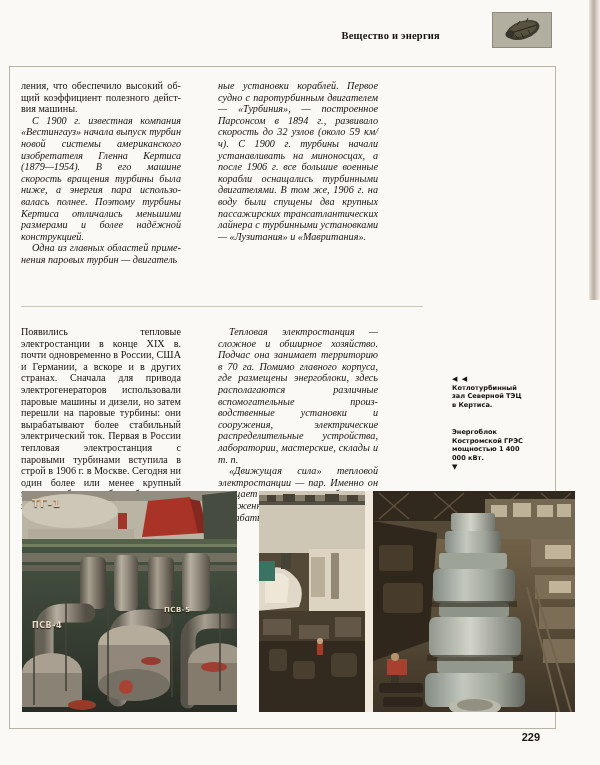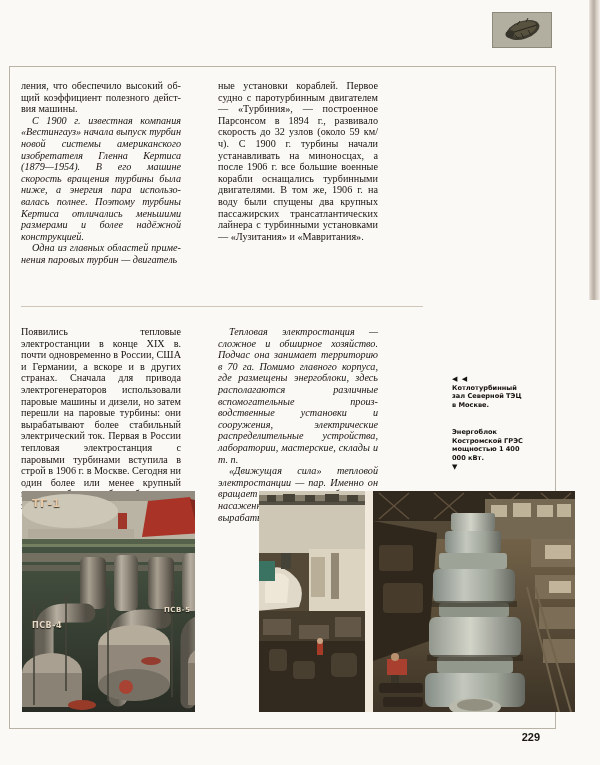--- a/index.html
+++ b/index.html
@@ -62,21 +62,21 @@
     text-align:justify;
     text-justify:inter-word;
     hyphens:manual;
     color:#17130f;
   }
   .col p{margin:0;}
   .col p.ind{text-indent:11px;font-style:italic;}
 
   
   #top-col-1{left:21px;top:80px;width:160px;}
-  #top-col-2{left:218px;top:80px;width:160px;}
+  #top-col-2{left:218px;top:80px;width:160px;font-style:italic;}
 
   
   .section-head{
     position:absolute;
     left:21px;top:282px;width:380px;
     font-family:"DejaVu Sans", sans-serif;
     font-weight:bold;
     font-size:13.3px;
     letter-spacing:-0.1px;
     color:#121110;
@@ -106,21 +106,21 @@
   #note-2{left:452px;top:428px;}
   .arrows{letter-spacing:1px;font-size:7px;display:block;}
   .arrow-down{display:block;font-size:7px;margin-top:1px;}
 
   
   .photo{
     position:absolute;
     overflow:hidden;
     background:#2b2620;
   }
-  #photo-left{left:22px;top:491px;width:173px;height:221px;}
+  #photo-left{left:22px;top:491px;width:215px;height:221px;}
   #photo-right{left:259px;top:491px;width:316px;height:221px;}
 
   .ph-label{
     position:absolute;
     font-family:"DejaVu Sans", sans-serif;
     font-weight:bold;
     color:#e8d9c4;
     font-size:8px;
     letter-spacing:.5px;
     text-shadow:0 1px 1px rgba(0,0,0,.7);
@@ -138,20 +138,21 @@
 </style>
 </head>
 <body>
 
 <div class="page">
 
   <div class="edge-stripe"></div>
 
   <div class="page-inner-border"></div>
 
+  <div class="runhead">Вещество и энергия</div>
   <div class="runhead-icon">
     <svg width="58" height="34" viewBox="0 0 58 34">
       <rect width="58" height="34" fill="#b2aea0"></rect>
       <ellipse cx="30" cy="17" rx="17" ry="9" fill="#3d3a2f" transform="rotate(-18 30 17)"></ellipse>
       <ellipse cx="30" cy="16" rx="14" ry="7" fill="#57523f" transform="rotate(-18 30 16)"></ellipse>
       <path d="M18 20 L44 12" stroke="#2b281f" stroke-width="1.3" fill="none"></path>
       <ellipse cx="17" cy="21" rx="4.5" ry="3.6" fill="#35322a" transform="rotate(-18 17 21)"></ellipse>
       <path d="M22 22 l4 4 M28 20 l3 5 M35 17 l3 5" stroke="#2d2a22" stroke-width="1" fill="none"></path>
       <path d="M24 12 l3 -4 M33 9 l2 -4" stroke="#2d2a22" stroke-width="1" fill="none"></path>
     </svg>
@@ -173,21 +174,21 @@
     <p>Появились тепловые электростанции в конце XIX в. почти одновременно в России, США и Германии, а вскоре и в других странах. Сначала для приво­да электрогенераторов использовали паровые машины и дизели, но затем перешли на паровые турбины: они вырабатывают более стабильный элек­трический ток. Первая в России теп­ловая электростанция с паровыми турбинами вступила в строй в 1906 г. в Москве. Сегодня ни один более или менее крупный город не обходится без собственных электростанций.</p>
   </div>
 
   <div class="col" id="sec-col-2">
     <p class="ind">Тепловая электростанция — слож­ное и обширное хозяйство. Подчас она занимает территорию в 70 га. По­мимо главного корпуса, где размеще­ны энергоблоки, здесь располагаются различные вспомогательные произ­водственные установки и сооружения, электрические распределительные устройства, лаборатории, мастерские, склады и т. п.</p>
     <p class="ind">«Движущая сила» тепловой элект­ростанции — пар. Именно он враща­ет колесо турбины и насаженный на её ось генератор, вырабатывающий</p>
   </div>
 
   <div class="margin-note" id="note-1">
     <span class="arrows">◀ ◀</span>
-    <span>Котлотурбинный зал Северной ТЭЦ в Москве.</span>
+    <span>Котлотурбинный зал Северной ТЭЦ в Кертиса.</span>
   </div>
 
   <div class="margin-note" id="note-2">
     <span>Энергоблок Костромской ГРЭС мощностью 1 400 000 кВт.</span>
     <span class="arrow-down">▼</span>
   </div>
 
   <div class="photo" id="photo-left">
     <svg width="215" height="221" viewBox="0 0 215 221" preserveAspectRatio="none">
       <defs>

